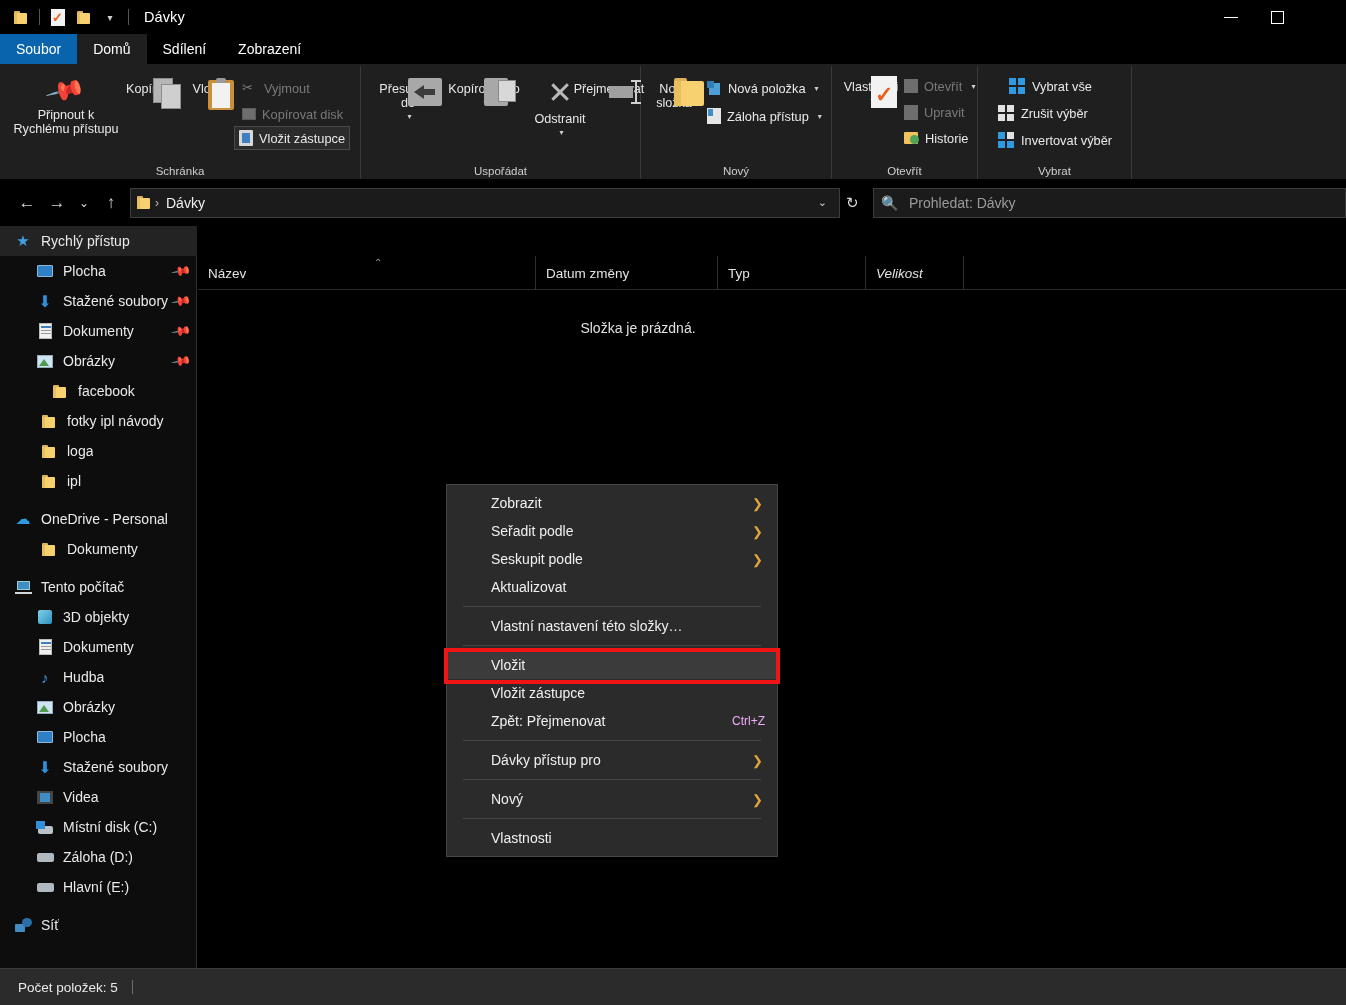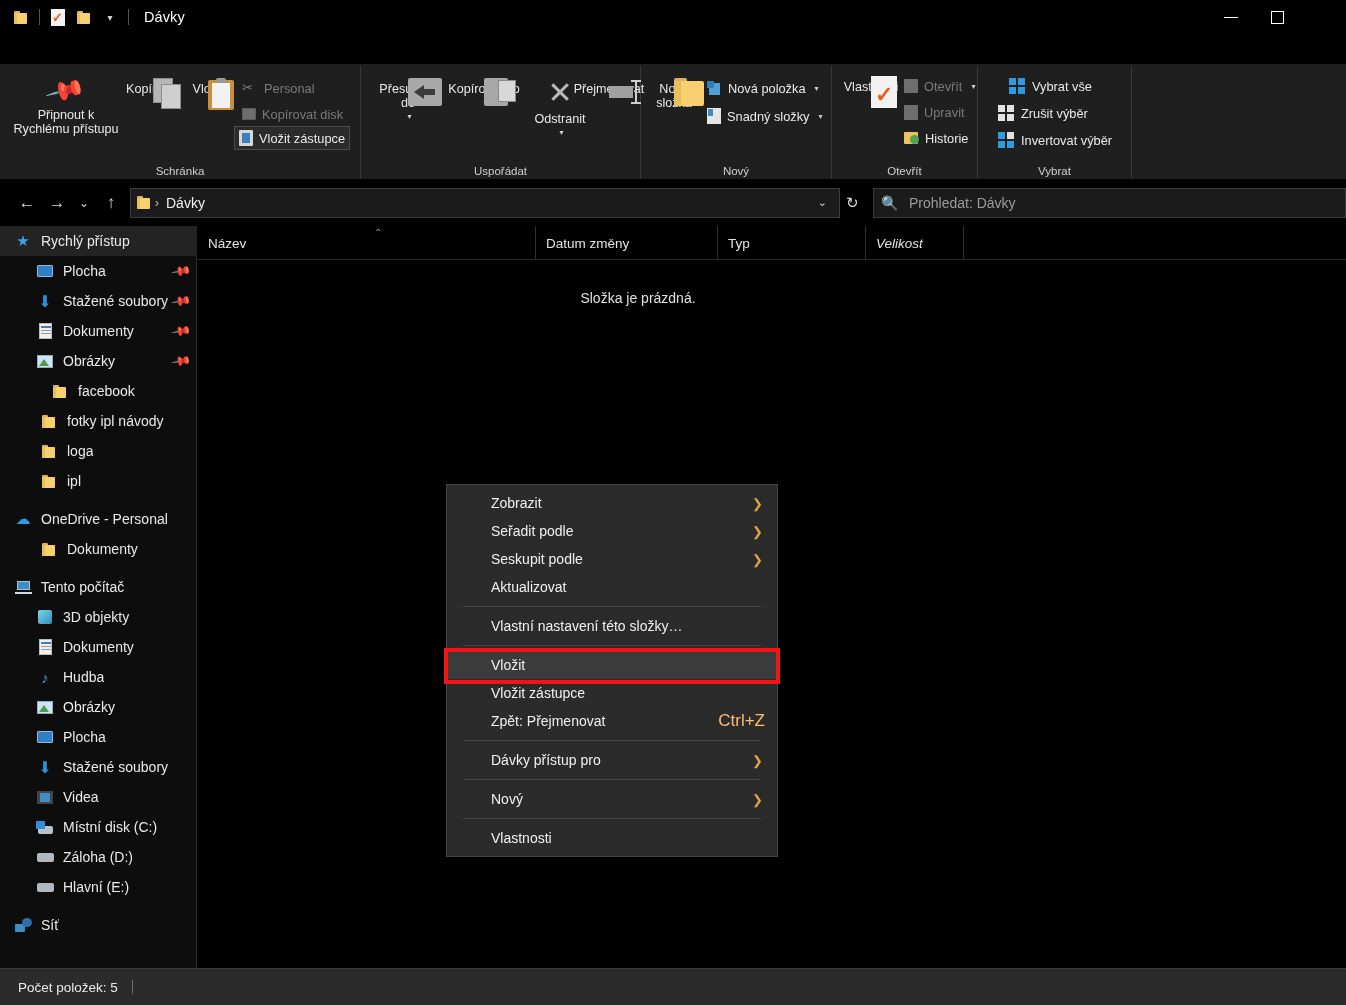--- a/index.html
+++ b/index.html
@@ -155,21 +155,21 @@
   .sb-label { white-space: nowrap; overflow: hidden; text-overflow: ellipsis; }
   .sb-pin { margin-left:auto; color:#9a9a9a; font-size:13px; transform: rotate(35deg); display:inline-block;}
   .sb-gap { height: 8px; }
   .sidebar-divider { position:absolute; right:0; top:0; width:1px; height:742px; background:#2c2c2c; }
 
   
   .content {
     position: absolute; left: 198px; top: 226px; right: 0; height: 742px; background: #000000;
   }
   .colheader {
-    position: relative; height: 34px; border-bottom: 1px solid #2a2a2a; display:flex;
+    position: relative; height: 34px; border-bottom: 1px solid #2a2a2a; display:flex;margin-top:30px;
   }
   .col {
     position: relative; display:flex; align-items:center; font-size:13.5px; color:#e3e3e3;
     padding-left: 10px; border-right: 1px solid #303030; height: 34px;
   }
   .sortcaret { position:absolute; left: 176px; top: 1px; color:#9a9a9a; font-size:10px; }
   .empty-msg {
     margin-top: 30px; text-align: center; font-size: 14px; color: #e0e0e0;
     width: 880px;
   }
@@ -181,21 +181,21 @@
     padding: 4px 0; z-index: 50;
   }
   .ctx-item {
     position: relative; height: 28px; display:flex; align-items:center;
     font-size: 14px; color: #f0f0f0; padding-left: 44px; padding-right: 12px;
   }
   .ctx-item .arrow {
     position:absolute; right: 14px; top: 50%; transform: translateY(-50%);
     color:#e0a53a; font-size: 13px;
   }
-  .ctx-item .accel { margin-left:auto; font-size: 17px; color:#fdba74; }
+  .ctx-item .accel { margin-left:auto; font-size: 12px; color:#f0abfc; }
   .ctx-sep { height: 1px; background: #464646; margin: 5px 16px; }
   .ctx-item.hl { background: #3b3b3b; }
   .hl-outline {
     position: absolute; left: 444px; top: 648px; width: 336px; height: 36px;
     border: 4px solid #f01414; z-index: 60; pointer-events: none;
   }
 
   
   .statusbar {
     position: absolute; left: 0; bottom: 0; width: 1346px; height: 37px;
@@ -243,20 +243,26 @@
         </div>
       <div class="wc">
           <span class="wc-max"></span>
         </div>
       <div class="wc">
           <span class="wc-close-glyph"></span>
         </div>
     </div>
   </div>
 
+  <div class="ribbon-tabs">
+    <div class="rtab file">Soubor</div>
+    <div class="rtab active">Domů</div>
+    <div class="rtab">Sdílení</div>
+    <div class="rtab">Zobrazení</div>
+  </div>
 
   <div class="ribbon">
     <div class="ribbon-groups">
 
       <div class="rgroup-sep" style="left:360px;"></div>
       <div class="rgroup-sep" style="left:640px;"></div>
       <div class="rgroup-sep" style="left:831px;"></div>
       <div class="rgroup-sep" style="left:977px;"></div>
       <div class="rgroup-sep" style="left:1131px;"></div>
 
@@ -274,21 +280,21 @@
           </div>
           <div class="big-btn" style="left:186px; top:14px; width:44px;">
             <span class="glyph">
               <span class="clip-ico"><span class="board"></span><span class="paper"></span><span class="clip"></span></span>
             </span>
             <span>Vložit</span>
           </div>
 
           <div class="small-row disabled" style="left:238px; top:12px;">
             <span class="mini-ico" style="color:#7a7a7a;font-size:13px;">✂</span>
-            <span>Personal</span>
+            <span>Vyjmout</span>
           </div>
           <div class="small-row disabled" style="left:238px; top:38px;">
             <span class="mini-ico" style="display:inline-block;width:14px;height:12px;background:#6e6e6e;border:1px solid #5a5a5a;"></span>
             <span>Kopírovat disk</span>
           </div>
           <div class="small-row highlight" style="left:234px; top:62px;">
             <span class="mini-ico" style="position:relative;display:inline-block;width:14px;height:16px;">
               <span style="position:absolute;inset:0;background:#d8d8d8;border-radius:1px;"></span>
               <span style="position:absolute;left:3px;top:3px;width:8px;height:10px;background:#3d7fc1;"></span>
             </span>
@@ -343,21 +349,21 @@
               <span style="position:absolute;left:0;top:0;width:7px;height:7px;background:#2f7fb5;"></span>
             </span>
             <span>Nová položka</span>
             <span class="caret">▾</span>
           </div>
           <div class="small-row" style="left:62px; top:40px;">
             <span class="mini-ico" style="position:relative;display:inline-block;width:14px;height:16px;">
               <span style="position:absolute;inset:0;background:#e6e6e6;"></span>
               <span style="position:absolute;left:1px;top:1px;width:5px;height:7px;background:#3f8dc4;"></span>
             </span>
-            <span>Snadný složky</span>
+            <span>Záloha přístup</span>
             <span class="caret">▾</span>
           </div>
         </div>
         <div class="rgroup-label">Nový</div>
       </div>
 
       <div class="rgroup" style="left:832px; width:145px;">
         <div class="rgroup-body">
           <div class="big-btn" style="left:8px; top:12px; width:62px;">
             <span class="glyph">

